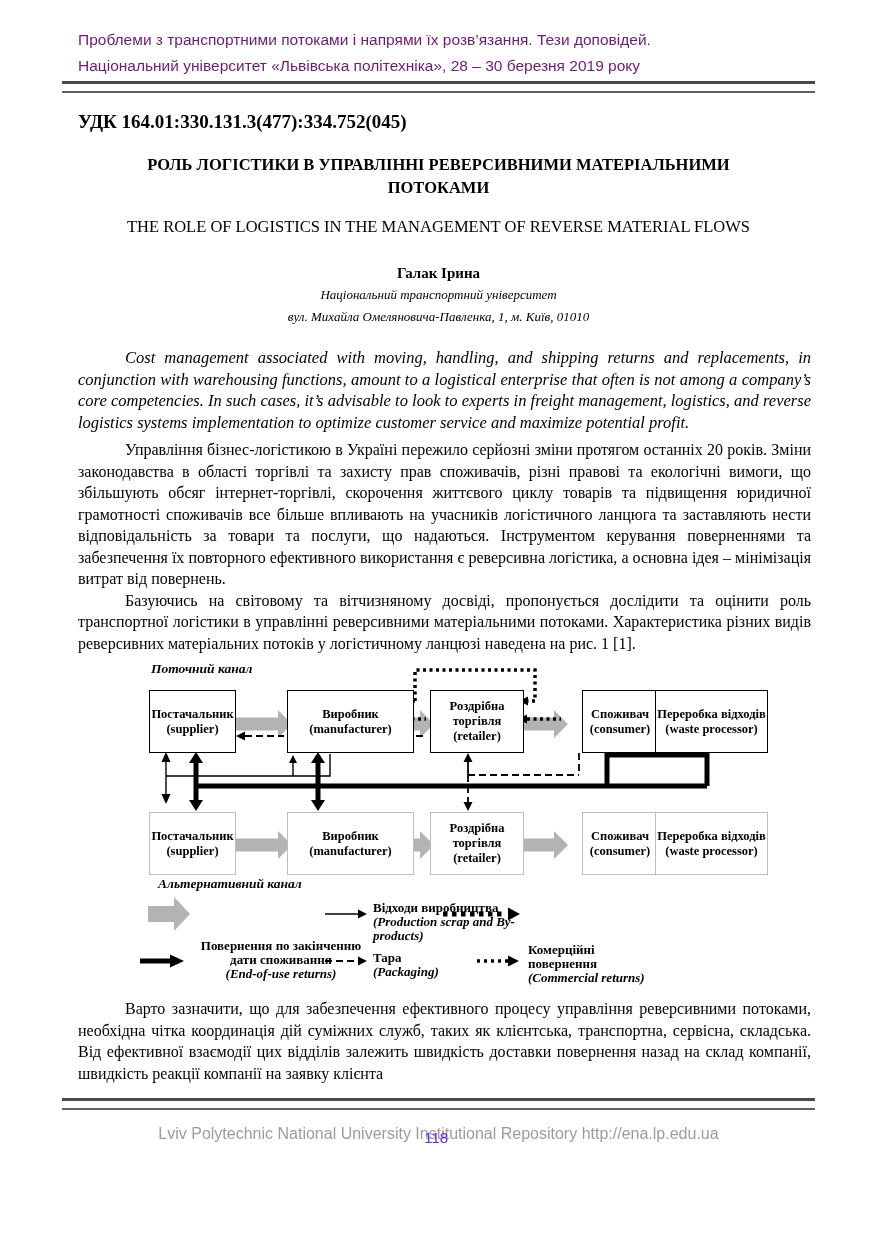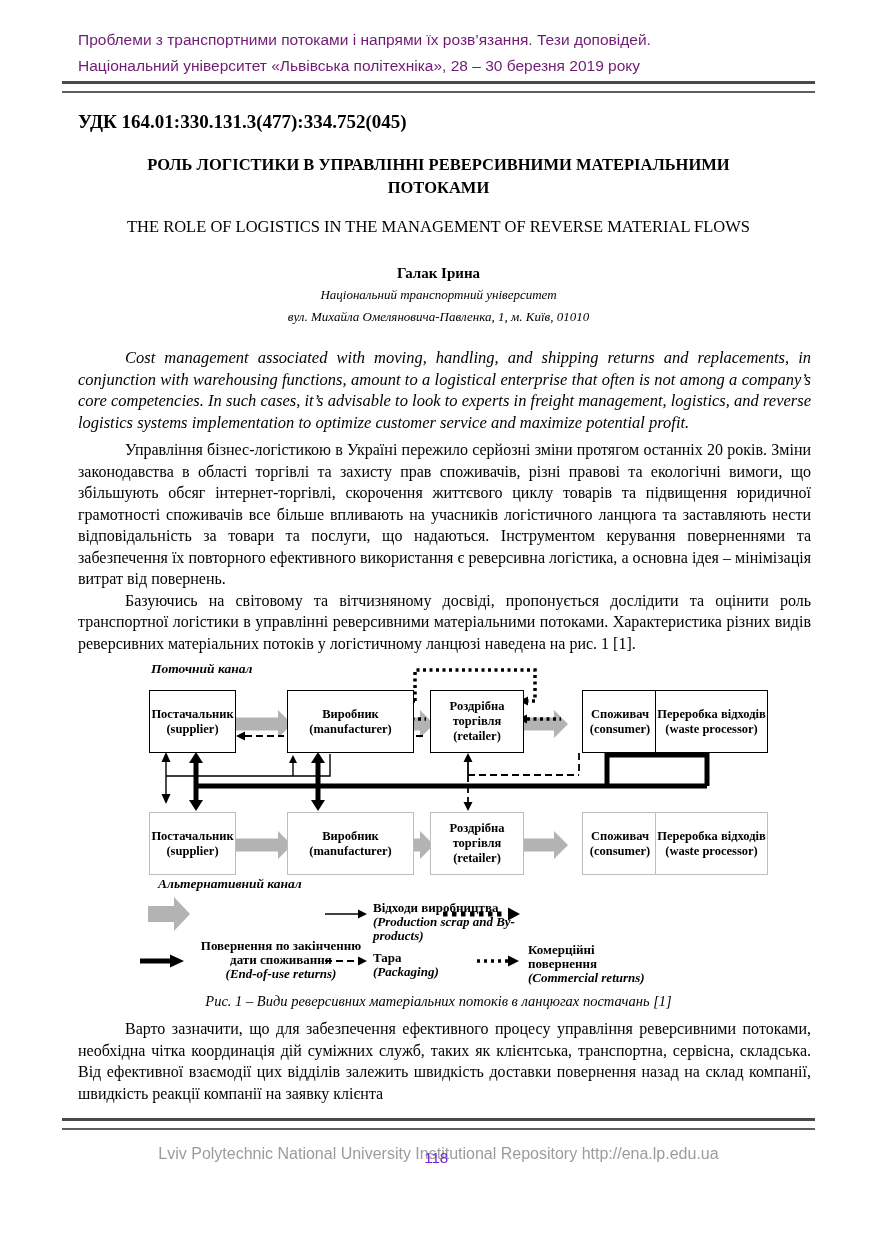--- a/index.html
+++ b/index.html
@@ -231,21 +231,20 @@
       <div class="leg" style="left:311px;top:295px;width:152px;">
         <div>Тара</div>
         <div class="en">(Packaging)</div>
       </div>
       <div class="leg" style="left:466px;top:287px;width:170px;">
         <div style="width:115px;">Комерційні повернення</div>
         <div class="en">(Commercial returns)</div>
       </div>
     </div>
 
-    <div class="cap">Рис. 1 – Види реверсивних матеріальних потоків в ланцюгах постачань [1]</div>
 
     <div class="para p3">Варто зазначити, що для забезпечення ефективного процесу управління реверсивними потоками, необхідна чітка координація дій суміжних служб, таких як клієнтська, транспортна, сервісна, складська. Від ефективної взаємодії цих відділів залежить швидкість доставки повернення назад на склад компанії, швидкість реакції компанії на заявку клієнта</div>
 
     <div class="rule rule2"></div>
 
     <div class="footer">
       <div class="wm">Lviv Polytechnic National University Institutional Repository http://ena.lp.edu.ua</div>
       <div class="pgnum">118</div>
     </div>
 

